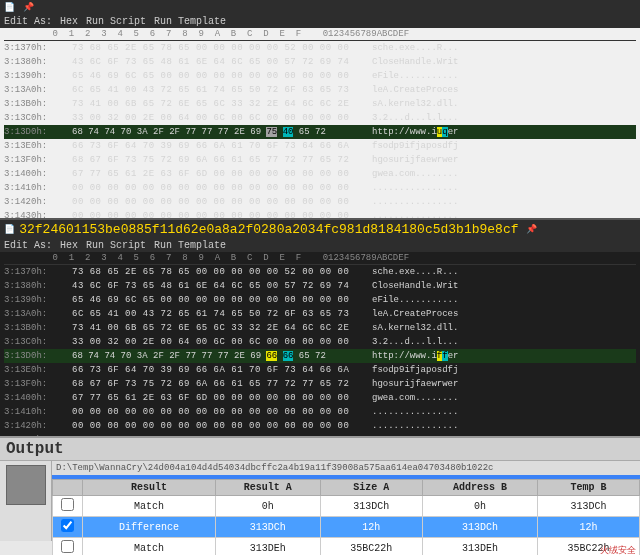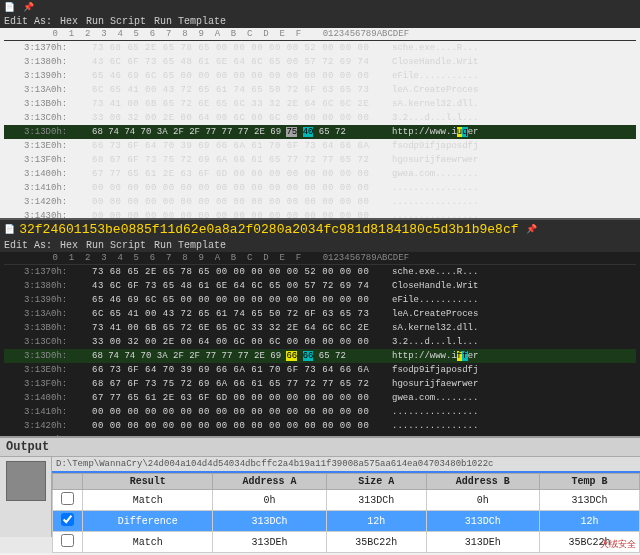--- a/index.html
+++ b/index.html
@@ -47,53 +47,52 @@
       display: flex;
       align-items: center;
       font-size: 10px;
       line-height: 14px;
       white-space: nowrap;
     }
 
     .hex-addr {
       color: #888;
       min-width: 70px;
-      margin-left: 20px;
     }
 
     .hex-bytes {
       min-width: 290px;
       letter-spacing: 0.5px;
     }
 
     .hex-ascii {
       color: #d4d4d4;
       margin-left: 15px;
     }
 
     .output-section {
       background: #e8e8e8;
       border-top: 2px solid #999;
     }
 
     .output-header {
       background: #d0d0d0;
       padding: 2px 6px;
-      font-size: 12px;
+      font-size: 16px;
       font-weight: bold;
       color: #333;
       border-bottom: 1px solid #aaa;
     }
 
     .output-path {
       font-size: 9px;
       color: #555;
       padding: 2px 4px;
       background: #ddd;
-      border-bottom: 2px solid #3b82f6;
+      border-bottom: 4px solid #3b82f6;
       white-space: nowrap;
       overflow: hidden;
       text-overflow: ellipsis;
     }
 
     .output-table {
       width: 100%;
       border-collapse: collapse;
       font-size: 10px;
       background: #fff;
@@ -329,21 +328,21 @@
     <div style="width:52px; padding:2px; background:#ddd; border-right:1px solid #aaa; min-height:80px; display:flex; align-items:flex-start; justify-content:center; padding-top:4px;">
       <div style="width:40px; height:40px; background:#888; border:1px solid #666;"></div>
     </div>
     <div style="flex:1; overflow:hidden;">
       <div class="output-path">D:\Temp\WannaCry\24d004a104d4d54034dbcffc2a4b19a11f39008a575aa614ea04703480b1022c</div>
       <table class="output-table">
         <thead>
           <tr>
             <th style="width:20px;"></th>
             <th>Result</th>
-            <th>Address A</th>
+            <th>Result A</th>
             <th>Size A</th>
             <th>Address B</th>
             <th>Temp B</th>
           </tr>
         </thead>
         <tbody>
           <tr class="row-match">
             <td><input type="checkbox" style="margin: 0px;"></td>
             <td>Match</td>
             <td>0h</td>

